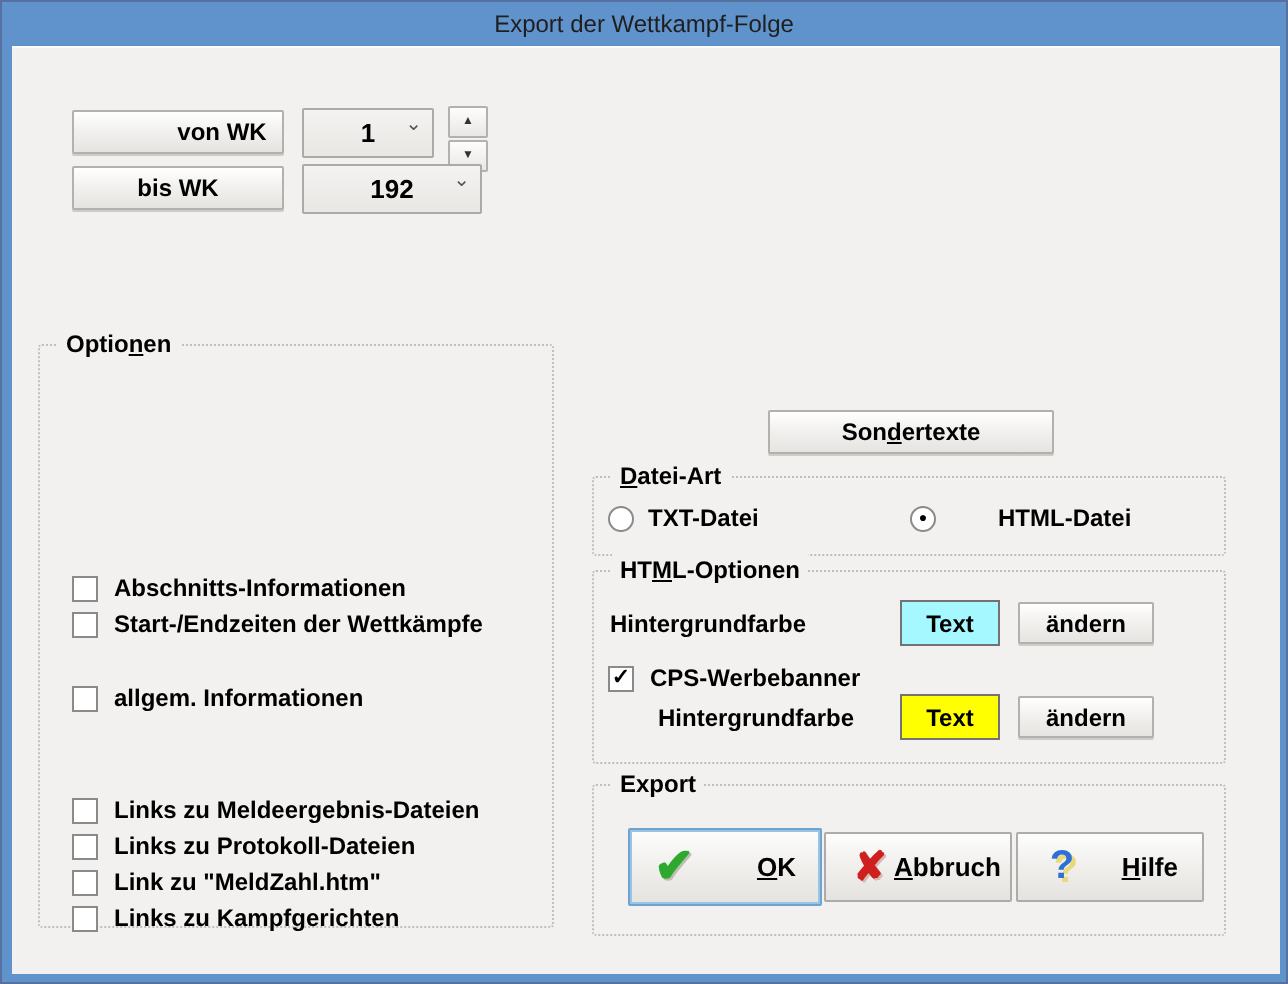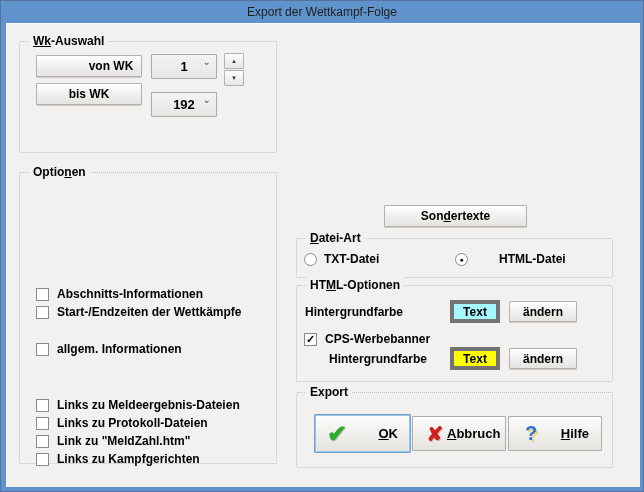--- a/index.html
+++ b/index.html
@@ -85,21 +85,21 @@
     background:#fff; border:1px solid #8a8a8a; margin-right:7px;
     display:flex; align-items:center; justify-content:center;
     font-size:7px; line-height:7px; color:#000;
     flex:none;
   }
   .radio-label { font-size:12px; font-weight:bold; color:#000; white-space:nowrap; }
 
   .plain-label { position:absolute; font-size:12px; font-weight:bold; color:#000; white-space:nowrap; }
 
   .color-preview {
-    position:absolute; border:4px solid #737373;
+    position:absolute; border:1px solid #737373;
     display:flex; align-items:center; justify-content:center;
     font-size:12px; font-weight:bold; color:#000;
   }
 
   .export-btn {
     position:absolute;
     background:linear-gradient(#fdfdfc, #f0efec 50%, #e5e3e0);
     border:1px solid #aeaca9; border-radius:1px;
     display:flex; align-items:center;
     font-size:13px; font-weight:bold; color:#000;
@@ -117,44 +117,39 @@
 </head>
 <body>
 
 <div class="window">
   <div class="titlebar">
     <span>Export der Wettkampf-Folge</span>
   </div>
 
   <div class="client">
 
-    <div class="group" style="left:13px; top:17px; width:258px; height:112px;">
-      <div class="group-label">
-        <span class="accel">Wk</span><span>-Auswahl</span>
-      </div>
-    </div>
     <div class="btn" style="left:30px; top:31px; width:106px; height:22px;padding-left:44px;">
       <span>von WK</span>
     </div>
     <div class="dropdown" style="left:145px; top:30px; width:66px; height:25px;">
       <span>1</span>
       <span class="chev">⌄</span>
     </div>
     <div class="spinner" style="left:218px; top:29px;">
       <div class="spin-btn">
         <span>▲</span>
       </div>
       <div class="spin-btn">
         <span>▼</span>
       </div>
     </div>
     <div class="btn" style="left:30px; top:59px; width:106px; height:22px;">
       <span>bis WK</span>
     </div>
-    <div class="dropdown" style="left:145px; top:68px; width:66px; height:25px;">
+    <div class="dropdown" style="left:145px; top:58px; width:90px; height:25px;">
       <span>192</span>
       <span class="chev">⌄</span>
     </div>
 
     <div class="group" style="left:13px; top:148px; width:258px; height:292px;">
       <div class="group-label">
         <span>Optio</span><span class="accel">n</span><span>en</span>
       </div>
     </div>
 

